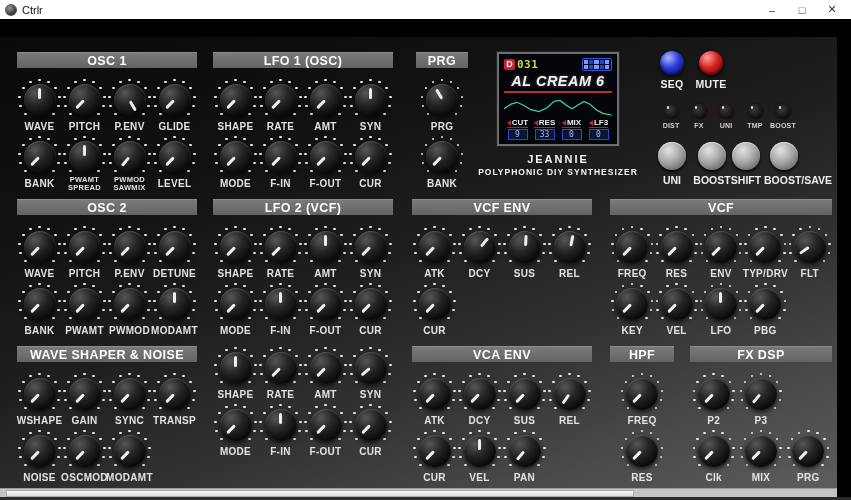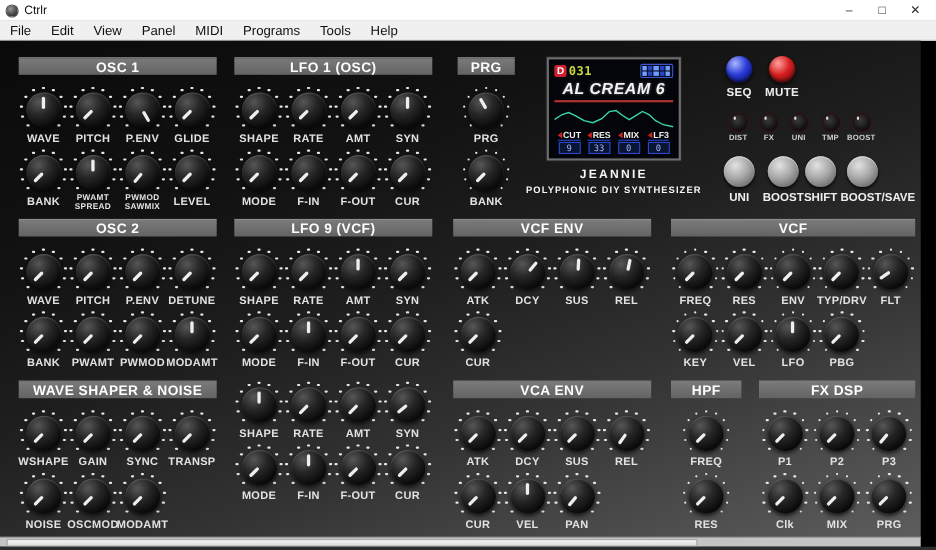--- a/index.html
+++ b/index.html
@@ -130,30 +130,20 @@
   <div id="titlebar">
     <span id="app-icon"></span>
     <span id="title-text">Ctrlr</span>
     <div id="win-controls">
         <div class="win-btn">–</div>
         <div class="win-btn">□</div>
         <div class="win-btn">✕</div>
       </div>
   </div>
 
-  <div id="menubar">
-      <span class="menu-item">File</span>
-      <span class="menu-item">Edit</span>
-      <span class="menu-item">View</span>
-      <span class="menu-item">Panel</span>
-      <span class="menu-item">MIDI</span>
-      <span class="menu-item">Programs</span>
-      <span class="menu-item">Tools</span>
-      <span class="menu-item">Help</span>
-    </div>
 
   <div id="panel">
 
     <div id="display">
       <div class="disp-row1">
         <span class="prg-badge">
           <span class="prg-letter">D</span>
           <span class="prg-num">031</span>
         </span>
         <span class="grid-icon">
@@ -769,21 +759,21 @@
                 <div class="kptr" style="transform: rotate(0deg);">
                   <div class="kbar"></div>
                 </div>
               </div>
             </div>
             <div class="klabel">MODAMT</div>
           </div>
         </div>
       </div>
       <div class="section" id="sec-lfo2" style="--cols: 4;">
-        <div class="section-header">LFO 9 (VCF)</div>
+        <div class="section-header">LFO 2 (VCF)</div>
         <div class="knob-row">
           <div class="knob-cell">
             <div class="ticks">
               <span class="tick" style="left: 6.60786px; top: 34.8921px;"></span>
               <span class="tick" style="left: 1.72887px; top: 26.9303px;"></span>
               <span class="tick" style="left: 0.996233px; top: 17.6213px;"></span>
               <span class="tick" style="left: 4.56966px; top: 8.99429px;"></span>
               <span class="tick" style="left: 11.6702px; top: 2.92987px;"></span>
               <span class="tick" style="left: 20.75px; top: 0.75px;"></span>
               <span class="tick" style="left: 29.8298px; top: 2.92987px;"></span>
@@ -1785,41 +1775,20 @@
                 </div>
               </div>
             </div>
             <div class="klabel">RES</div>
           </div>
         </div>
       </div>
       <div class="section" id="sec-fxdsp" style="--cols: 3;">
         <div class="section-header">FX DSP</div>
         <div class="knob-row">
-          <div class="knob-cell">
-            <div class="ticks">
-              <span class="tick" style="left: 6.60786px; top: 34.8921px;"></span>
-              <span class="tick" style="left: 1.72887px; top: 26.9303px;"></span>
-              <span class="tick" style="left: 0.996233px; top: 17.6213px;"></span>
-              <span class="tick" style="left: 4.56966px; top: 8.99429px;"></span>
-              <span class="tick" style="left: 11.6702px; top: 2.92987px;"></span>
-              <span class="tick" style="left: 20.75px; top: 0.75px;"></span>
-              <span class="tick" style="left: 29.8298px; top: 2.92987px;"></span>
-              <span class="tick" style="left: 36.9303px; top: 8.99429px;"></span>
-              <span class="tick" style="left: 40.5038px; top: 17.6213px;"></span>
-              <span class="tick" style="left: 39.7711px; top: 26.9303px;"></span>
-              <span class="tick" style="left: 34.8921px; top: 34.8921px;"></span>
-              <div class="knob">
-                <div class="kptr" style="transform: rotate(-135deg);">
-                  <div class="kbar"></div>
-                </div>
-              </div>
-            </div>
-            <div class="klabel">P1</div>
-          </div>
           <div class="knob-cell">
             <div class="ticks">
               <span class="tick" style="left: 6.60786px; top: 34.8921px;"></span>
               <span class="tick" style="left: 1.72887px; top: 26.9303px;"></span>
               <span class="tick" style="left: 0.996233px; top: 17.6213px;"></span>
               <span class="tick" style="left: 4.56966px; top: 8.99429px;"></span>
               <span class="tick" style="left: 11.6702px; top: 2.92987px;"></span>
               <span class="tick" style="left: 20.75px; top: 0.75px;"></span>
               <span class="tick" style="left: 29.8298px; top: 2.92987px;"></span>
               <span class="tick" style="left: 36.9303px; top: 8.99429px;"></span>

